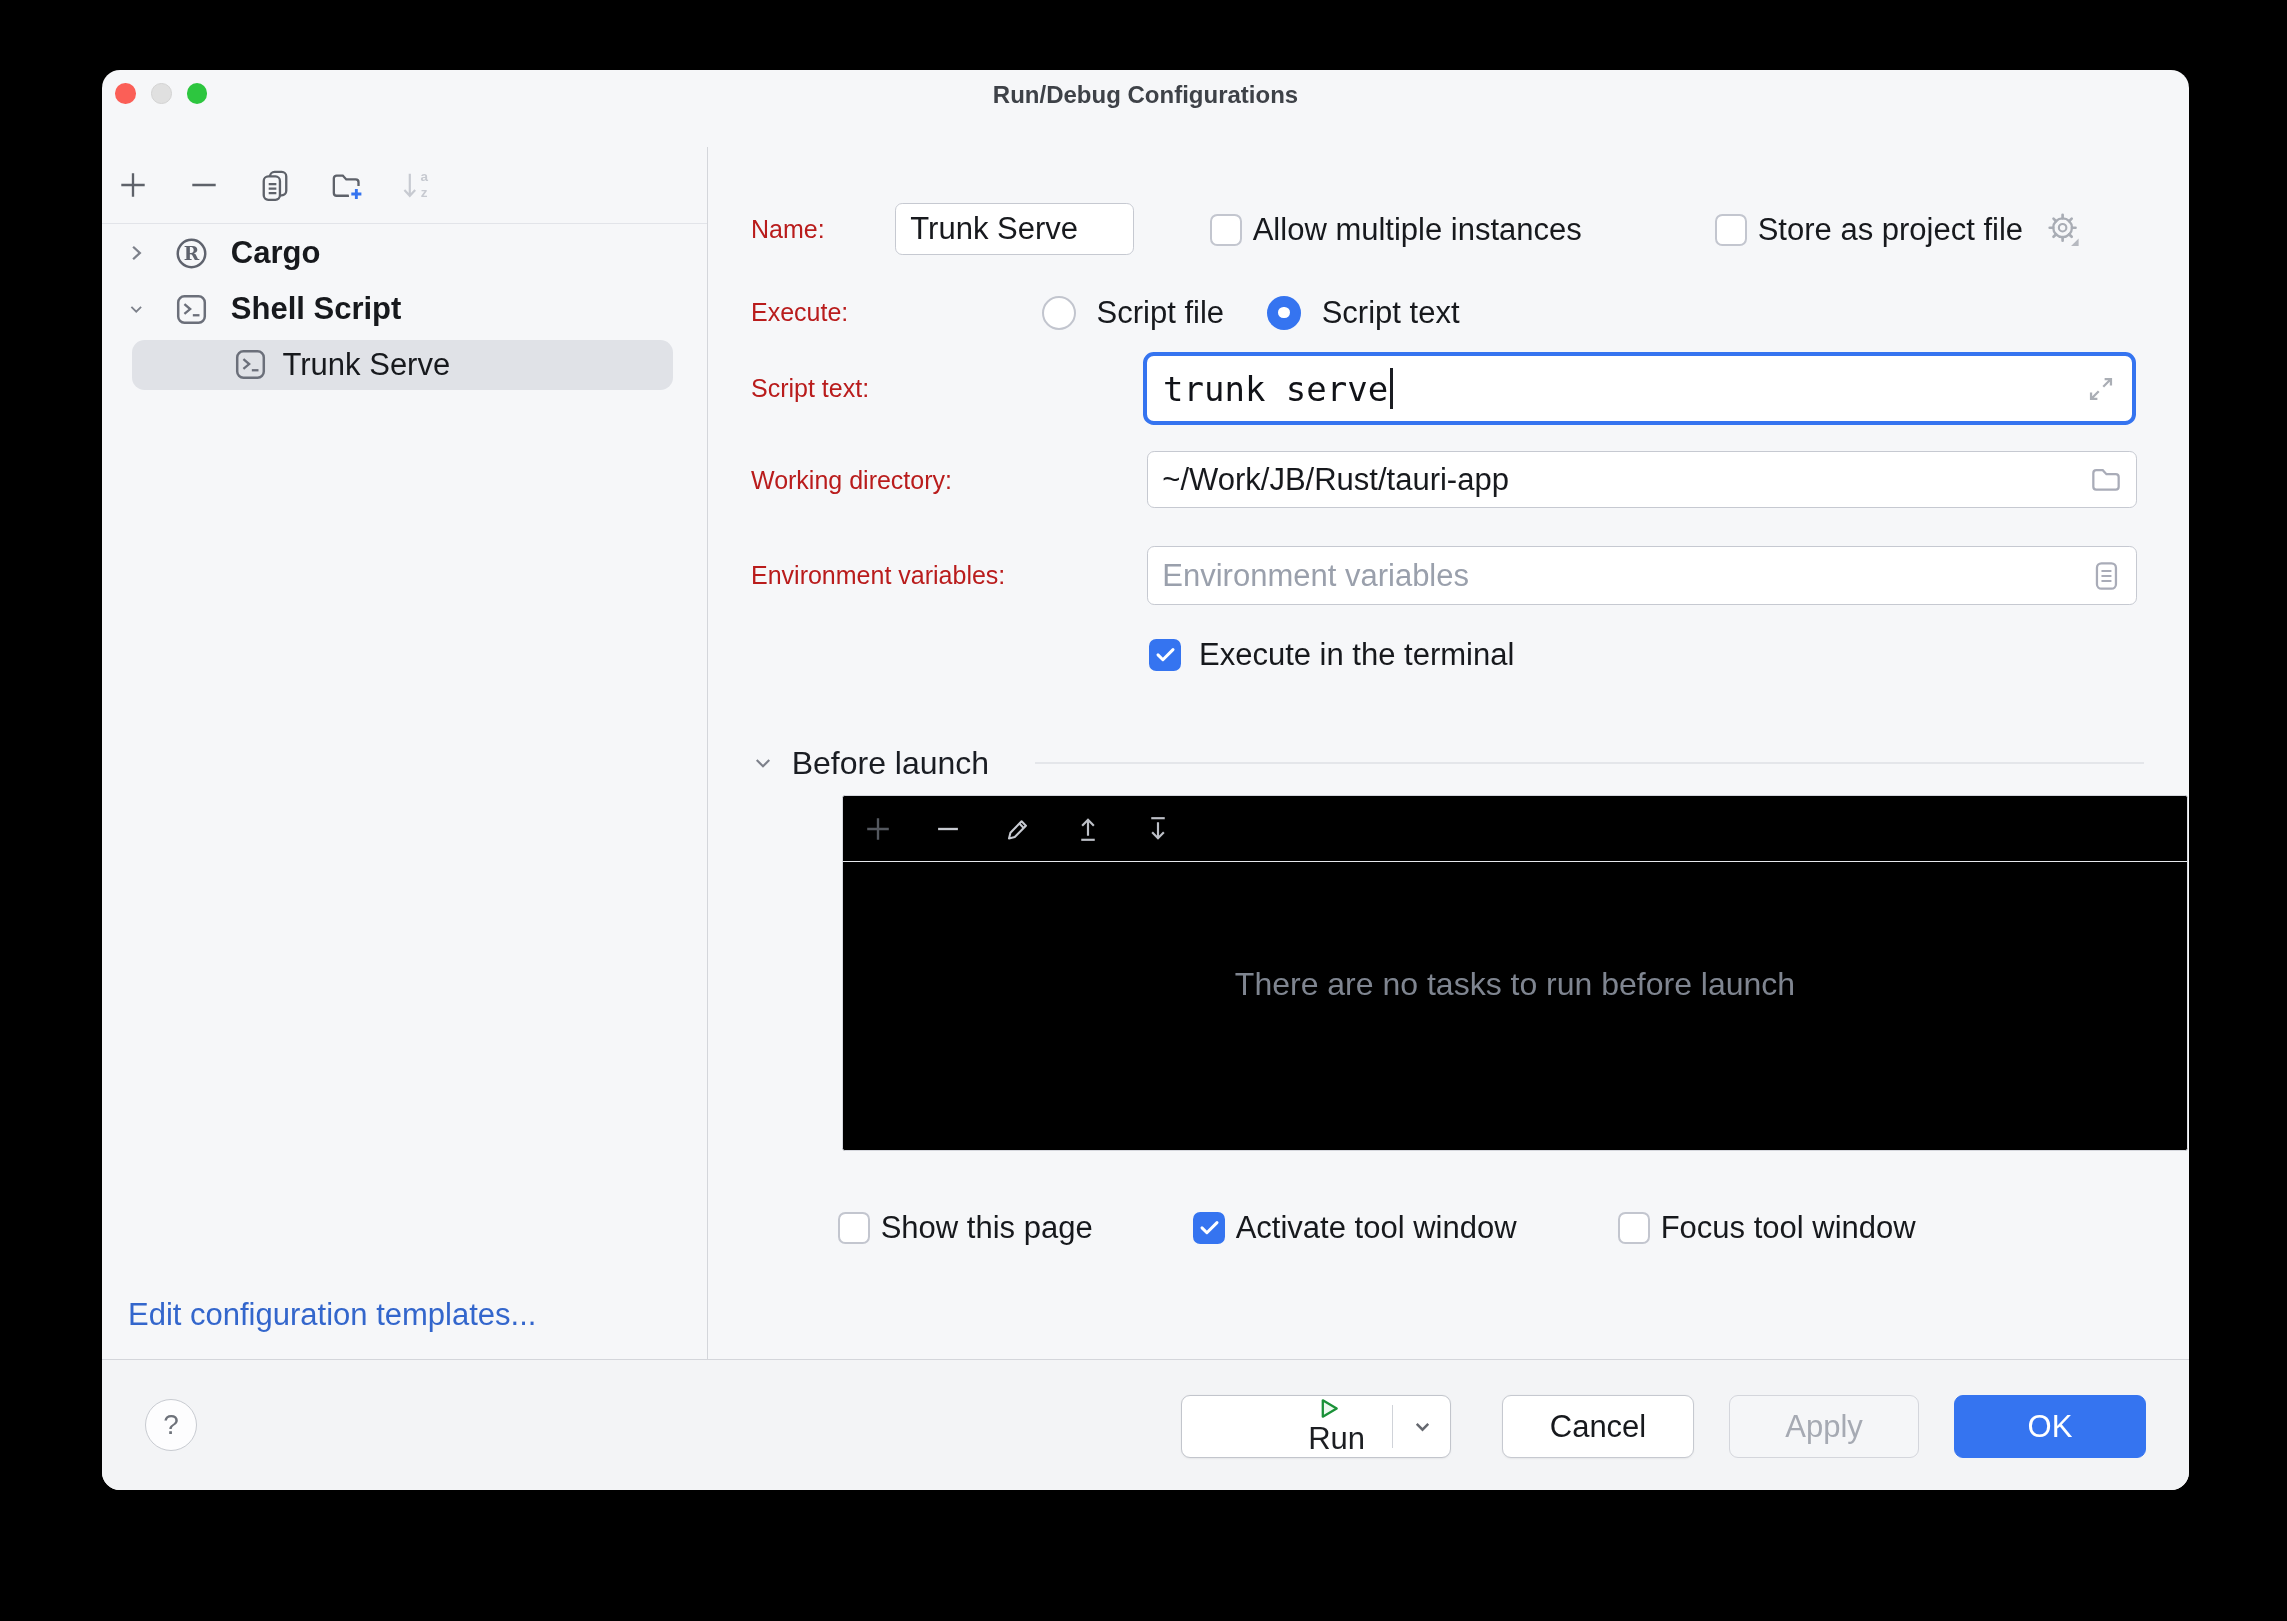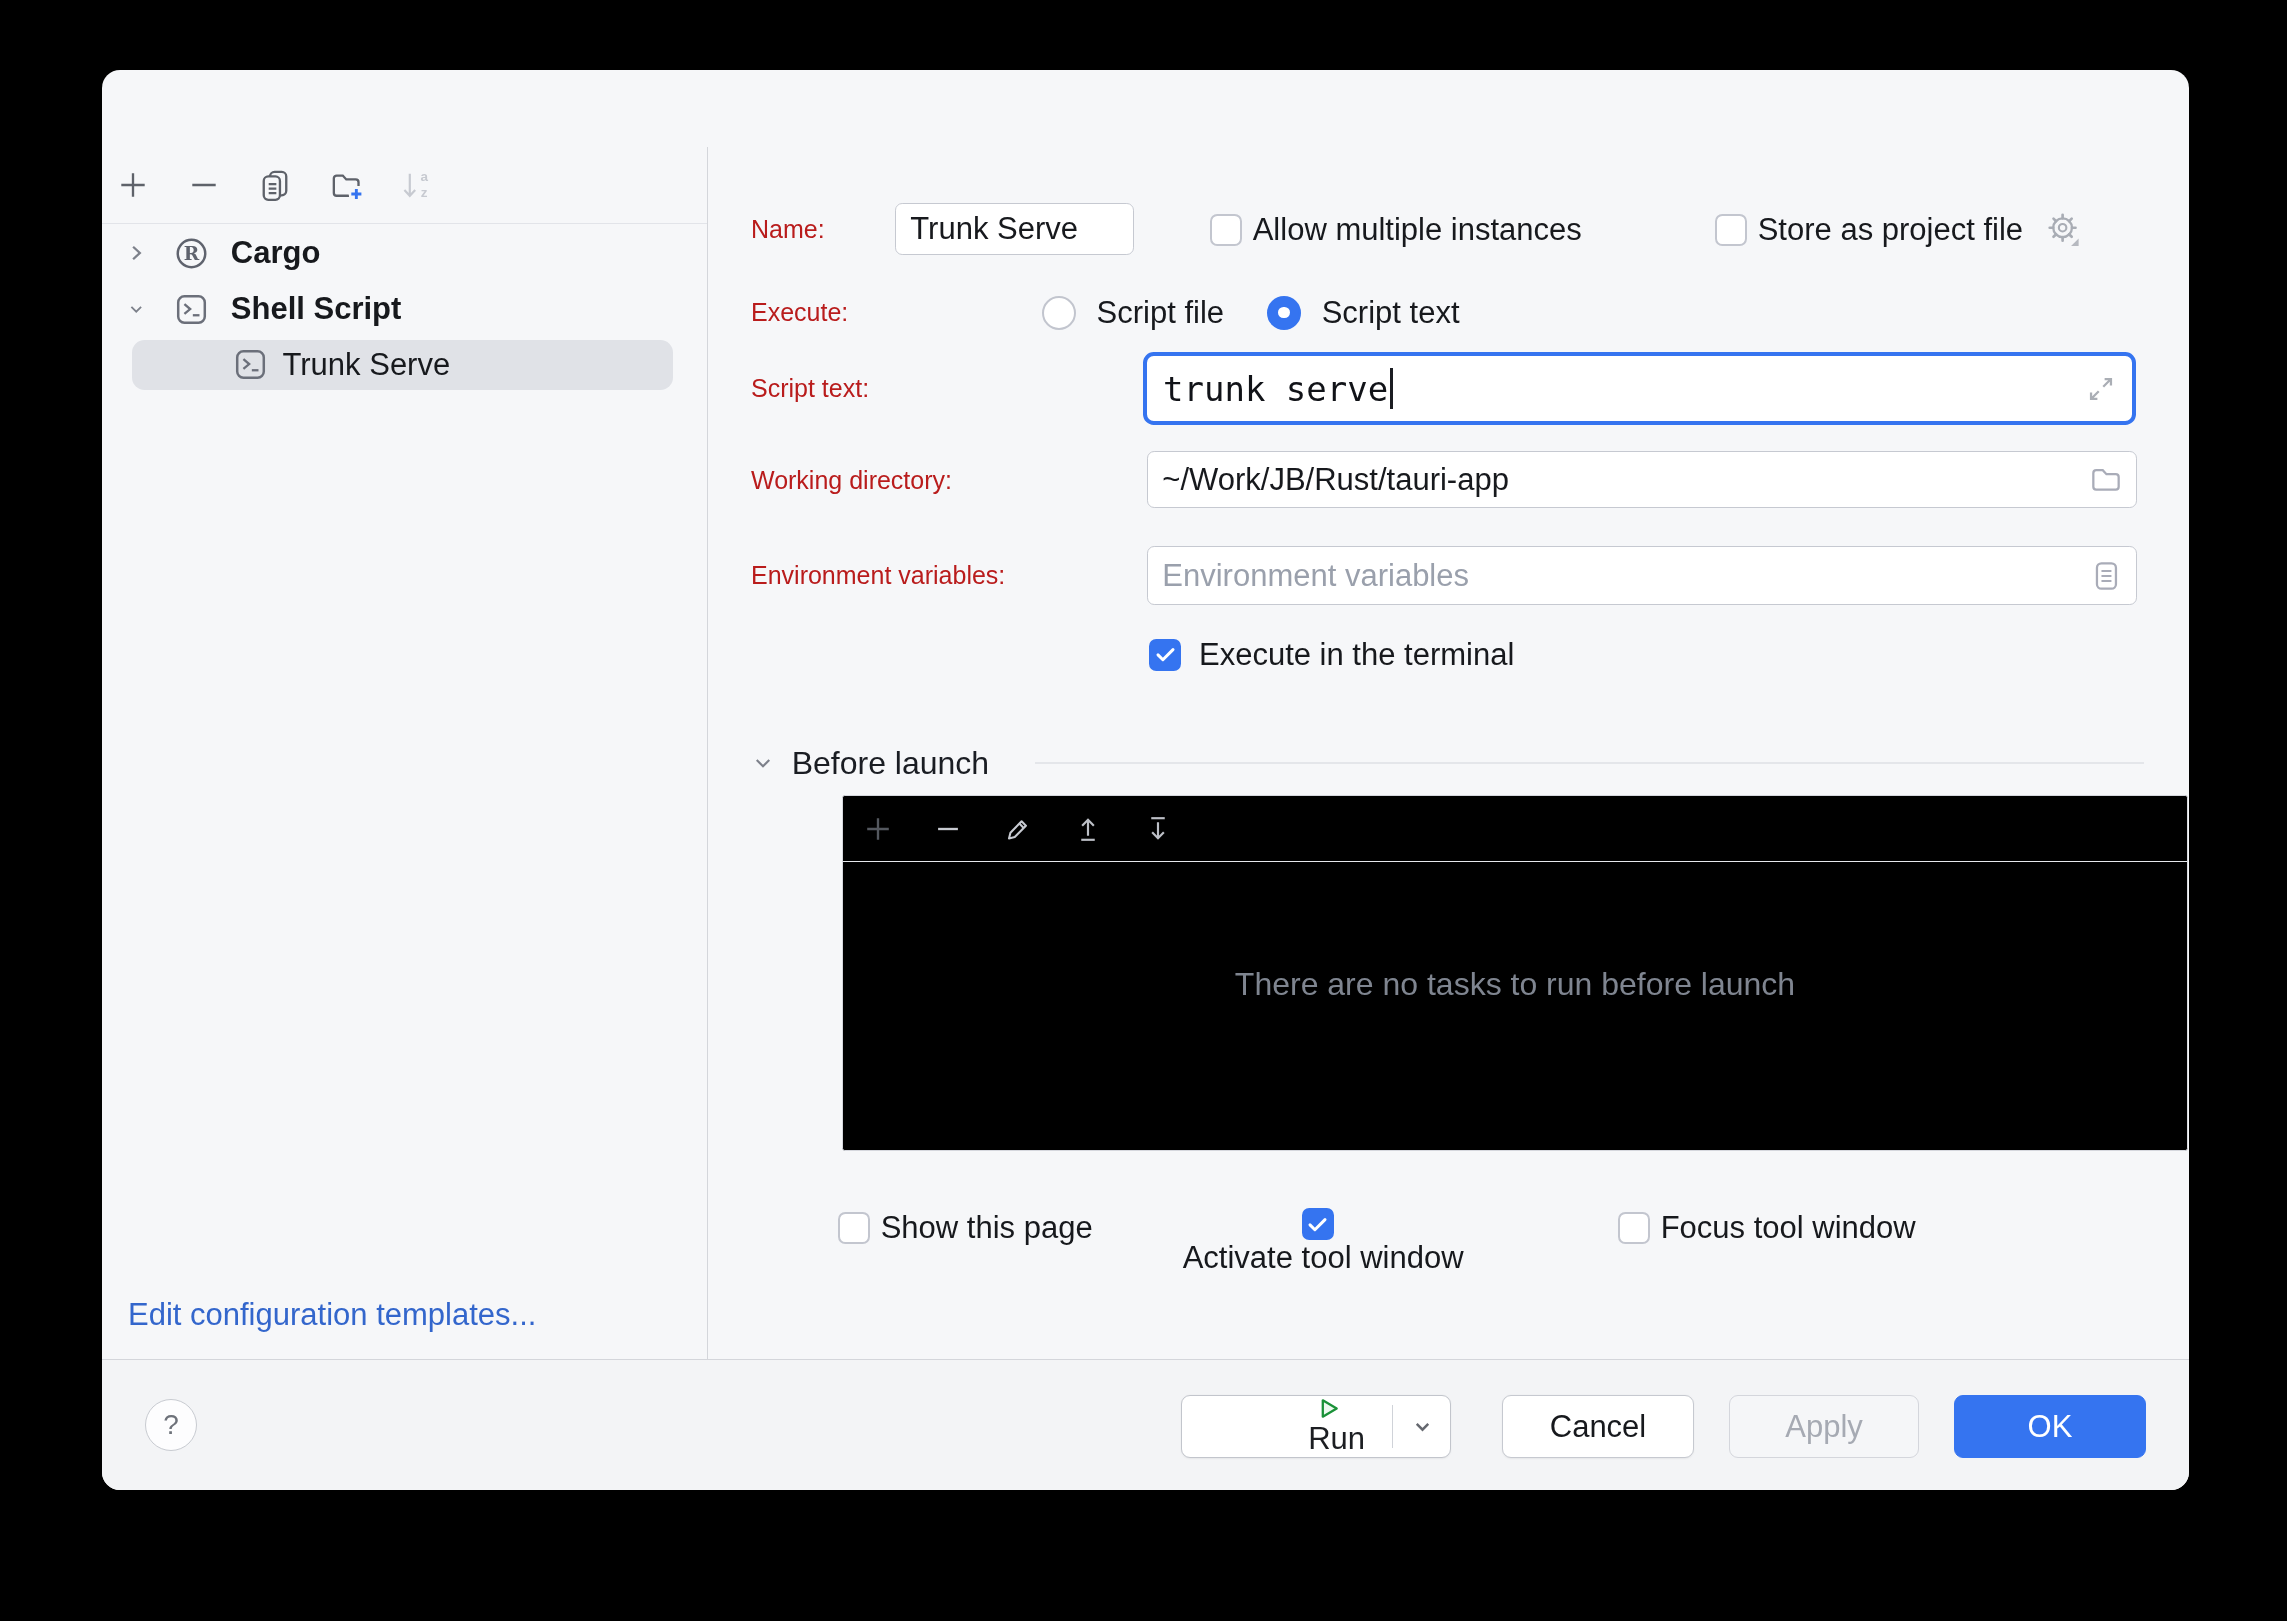--- a/index.html
+++ b/index.html
@@ -106,20 +106,28 @@
                 color:#17191d; box-shadow:0 0.9px 1.8px rgba(0,0,0,.06);text-align:right; }
   .btn-apply { left:1627px; width:190px; background:#f5f6f8; border:1.3px solid #d4d6dc; color:#a6aab3;align-items:center; }
   .btn-ok { left:1852px; width:192px; background:#3574f0; border:1.3px solid #3574f0; color:#fff; }
 </style>
 </head>
 <body>
 
 <div class="stage">
   <div class="dialog">
 
+    <div class="titlebar">
+      <div class="lights">
+        <div class="light red"></div>
+        <div class="light gray"></div>
+        <div class="light green"></div>
+      </div>
+      <div class="win-title">Run/Debug Configurations</div>
+    </div>
 
     <div class="sidebar">
       <div class="side-toolbar">
         <div class="tbtn">
           <svg width="36" height="36" viewBox="0 0 40 40">
               <path d="M20 7v26M7 20h26" stroke="#5e626a" stroke-width="2.6" fill="none"></path>
             </svg>
         </div>
         <div class="tbtn">
           <svg width="36" height="36" viewBox="0 0 40 40">
@@ -307,21 +315,21 @@
             </svg>
           </div>
         </div>
         <div class="bl-empty">There are no tasks to run before launch</div>
       </div>
 
       <div class="ctl-row" style="left:130px; top:1061px;">
         <span class="cb"></span>
         <span class="cb-label">Show this page</span>
       </div>
-      <div class="ctl-row" style="left:464px; top:1061px;flex-direction:column;">
+      <div class="ctl-row" style="left:485px; top:1061px;">
         <span class="cb checked">
           <svg width="27" height="27" viewBox="0 0 36 36">
               <path d="M8 18.5l6.5 6.5L28 11.5" stroke="#fff" stroke-width="4" fill="none" stroke-linecap="round" stroke-linejoin="round"></path>
             </svg>
         </span>
         <span class="cb-label">Activate tool window</span>
       </div>
       <div class="ctl-row" style="left:910px; top:1061px;">
         <span class="cb"></span>
         <span class="cb-label">Focus tool window</span>

